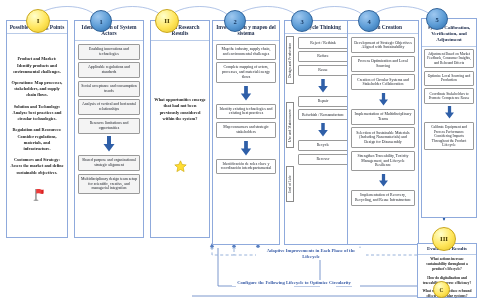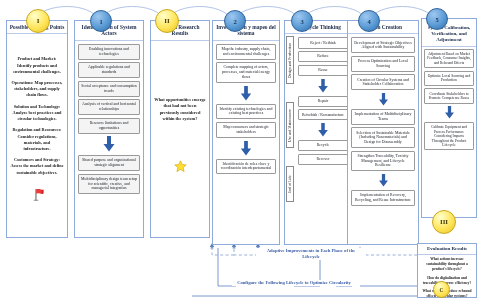--- a/index.html
+++ b/index.html
@@ -190,21 +190,21 @@
   </div>
   <div class="circle blue" style="left:291px;top:10px;">
     <span>3</span>
   </div>
   <div class="circle blue" style="left:358px;top:10px;">
     <span>4</span>
   </div>
   <div class="circle blue" style="left:426px;top:8px;">
     <span>5</span>
   </div>
-  <div class="circle yellow big" style="left:432px;top:210px;">
+  <div class="circle yellow big" style="left:432px;top:227px;">
     <span>III</span>
   </div>
   <div class="circle yellow" style="left:433px;top:281px;width:17px;height:17px;font-size:5.5px;">
     <span>C</span>
   </div>
 
   <div class="col" style="left:6px;top:20px;width:62px;height:218px;">
     <div class="col-head">Possible Starting Points</div>
     <div class="col-body" style="padding-top:22px;">
       <div class="ptext">Product and Market: Identify products and environmental challenges.</div>

